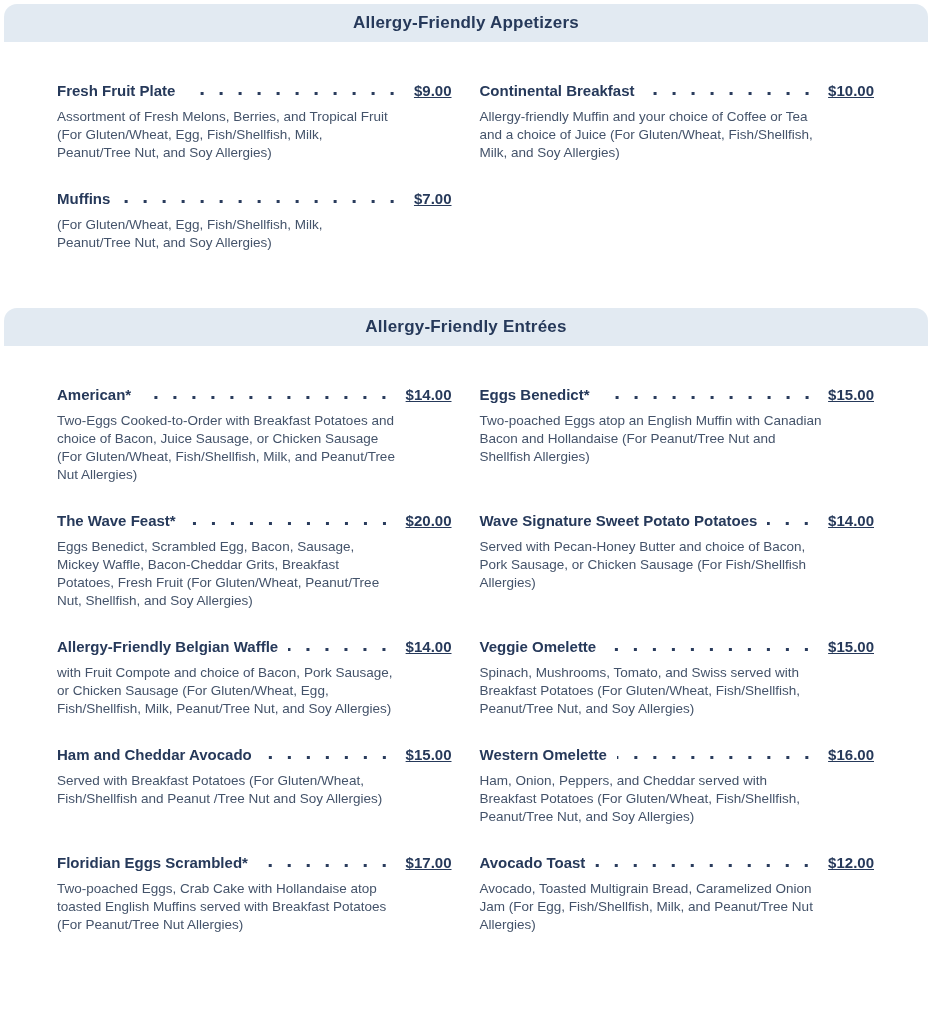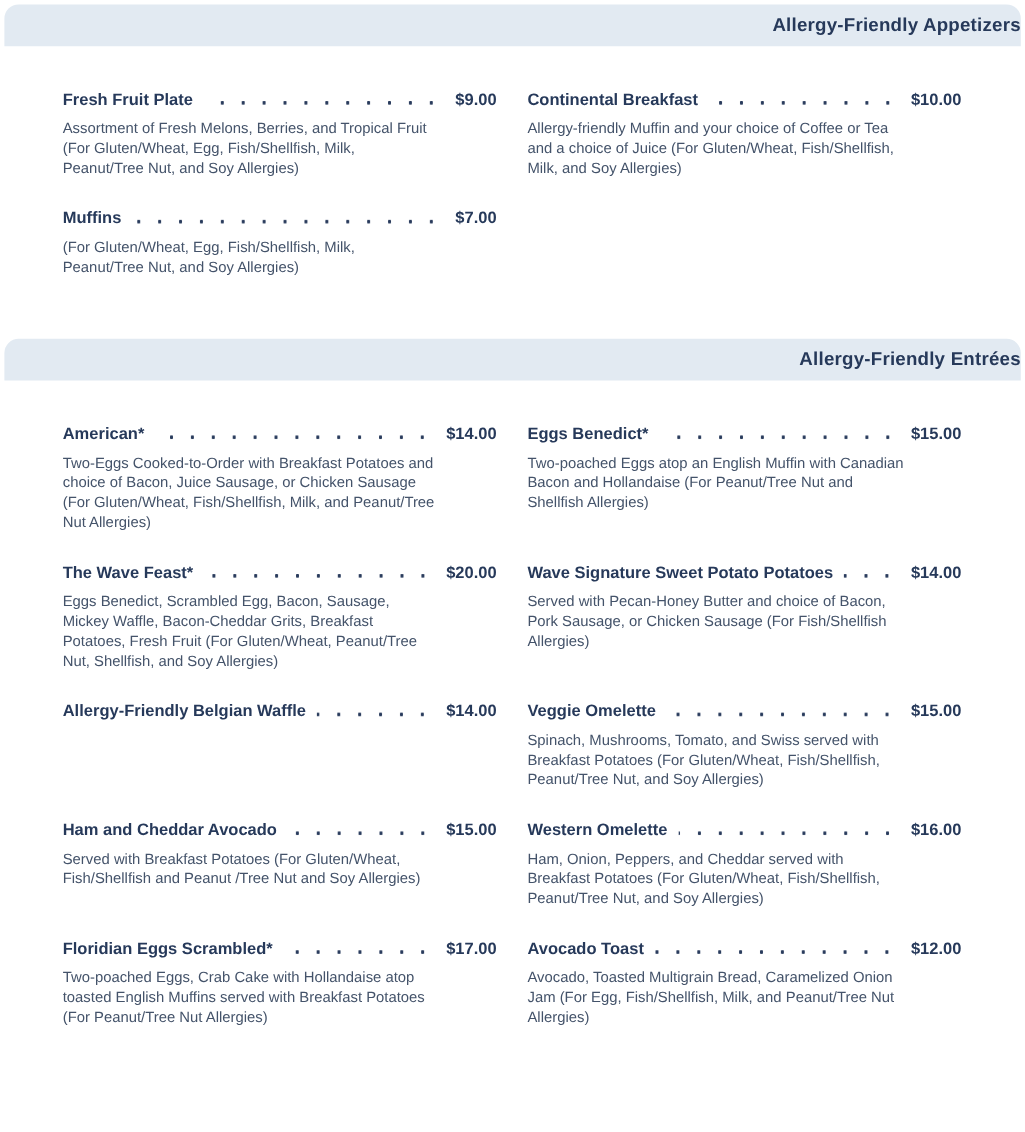--- a/index.html
+++ b/index.html
@@ -15,21 +15,21 @@
     box-sizing: border-box;
     padding-top: 4px;
   }
   .section-band {
     margin: 0 4px;
     height: 38px;
     background: #e2eaf2;
     border-radius: 13px 13px 0 0;
     display: flex;
     align-items: center;
-    justify-content: flex-end;
+    justify-content: center;
   }
   .section-band-title {
     font-size: 17px;
     font-weight: bold;
     color: #26395a;
     letter-spacing: 0.2px;
   }
   .section-body {
     padding: 40px 58px 56px 57px;
   }
@@ -57,21 +57,21 @@
   .dots {
     flex: 1 1 auto;
     min-width: 14px;
     margin: 0 10px;
     align-self: stretch;
     background-image: radial-gradient(circle, #2a3c5d 1.5px, rgba(42,60,93,0) 1.7px);
     background-size: 19px 5px;
     background-repeat: repeat-x;
     background-position: right 2px bottom 4px;
   }
-  .item-price { white-space: nowrap; }
+  .item-price { white-space: nowrap; text-decoration: underline; }
   .item-desc {
     margin: 8px 0 0 0;
     font-size: 13.5px;
     line-height: 18px;
     color: #44536a;
     max-width: 342px;
   }
 </style>
 </head>
 <body>
@@ -155,20 +155,21 @@
         </div>
         <p class="item-desc">Served with Pecan-Honey Butter and choice of Bacon, Pork Sausage, or Chicken Sausage (For Fish/Shellfish Allergies)</p>
       </div>
 
       <div class="menu-item">
         <div class="title-row">
           <span class="item-name">Allergy-Friendly Belgian Waffle</span>
           <span class="dots"></span>
           <span class="item-price">$14.00</span>
         </div>
+        <p class="item-desc">with Fruit Compote and choice of Bacon, Pork Sausage, or Chicken Sausage (For Gluten/Wheat, Egg, Fish/Shellfish, Milk, Peanut/Tree Nut, and Soy Allergies)</p>
       </div>
 
       <div class="menu-item">
         <div class="title-row">
           <span class="item-name">Veggie Omelette</span>
           <span class="dots"></span>
           <span class="item-price">$15.00</span>
         </div>
         <p class="item-desc">Spinach, Mushrooms, Tomato, and Swiss served with Breakfast Potatoes (For Gluten/Wheat, Fish/Shellfish, Peanut/Tree Nut, and Soy Allergies)</p>
       </div>

